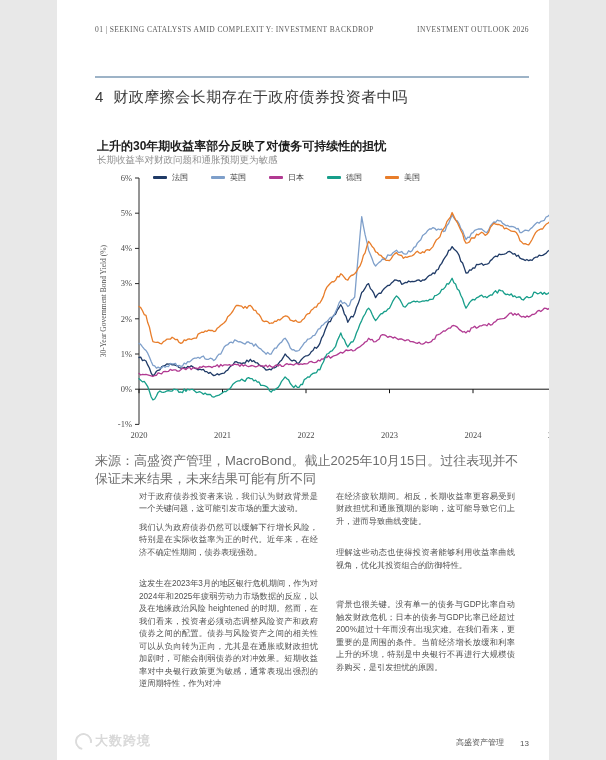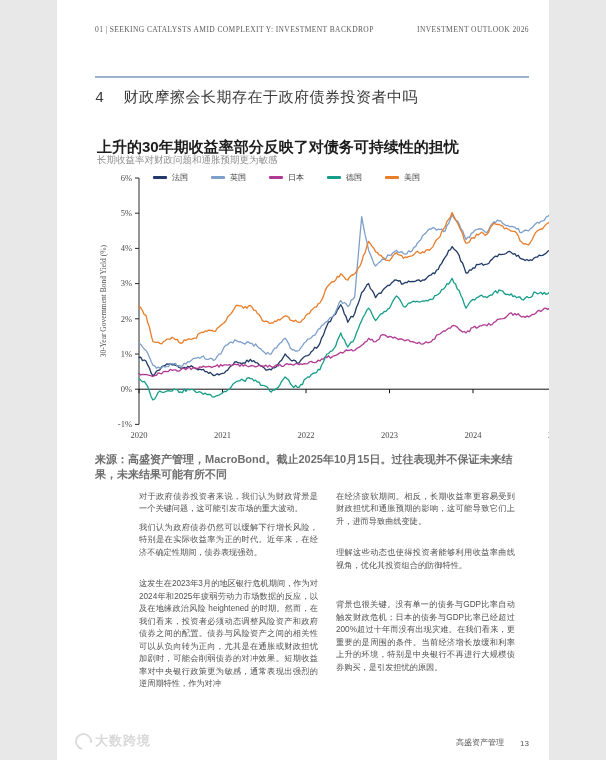--- a/index.html
+++ b/index.html
@@ -8,34 +8,34 @@
     font-family:"Liberation Sans","DejaVu Sans",sans-serif;
     overflow:hidden;margin:0 auto;
   }
   
   .hdr{position:absolute;top:25px;left:38px;right:20px;display:flex;
        justify-content:space-between;
        font-family:"Liberation Serif","DejaVu Serif",serif;
        font-size:7.5px;color:#5a5a5a;letter-spacing:.4px;}
   .rule{position:absolute;top:76px;left:38px;right:20px;height:2px;background:#9db3c7;}
   .sec-title{position:absolute;top:88px;left:38px;right:20px;
-       font-family:Liberation Mono, monospace;
+       font-family:Liberation Sans, sans-serif;
        font-size:15px;color:#3a3a3a;letter-spacing:.5px;white-space:pre-wrap;}
   
   .fig-title{position:absolute;top:138px;left:40px;right:20px;
-       font-size:15px;font-weight:bold;color:#1c1c1c;}
+       font-size:12px;font-weight:bold;color:#1c1c1c;}
   .fig-sub{position:absolute;top:154px;left:40px;right:20px;
        font-size:9.5px;color:#8f8f8f;}
   .chart-wrap{position:absolute;top:172px;left:38px;width:552px;height:272px;}
   .legend{position:absolute;top:0px;left:58px;display:flex;gap:23px;align-items:flex-end;}
   .legend-item{display:flex;align-items:center;gap:5px;}
   .legend-swatch{display:inline-block;width:14px;height:2.4px;border-radius:1px;}
   .legend-label{font-size:8px;color:#3c3c3c;}
   .src{position:absolute;top:452px;left:38px;right:20px;
-       font-size:11px;font-weight:700;color:#6e6e6e;}
+       font-size:13px;font-weight:400;color:#6e6e6e;}
   
   .cols{position:absolute;top:491px;left:38px;right:34px;display:flex;gap:18px;margin-left:44px;}
   .col{flex:1;font-size:8.2px;line-height:1.52;color:#515151;text-align:justify;}
   .col p{margin:0;}
   .gap-sm{margin-bottom:6px !important;}
   .gap-md{margin-bottom:19px !important;}
   .gap-lg{margin-bottom:27px !important;}
   
   .footer{position:absolute;bottom:12px;right:20px;display:flex;gap:16px;
        font-size:8px;color:#555;align-items:flex-end;}

